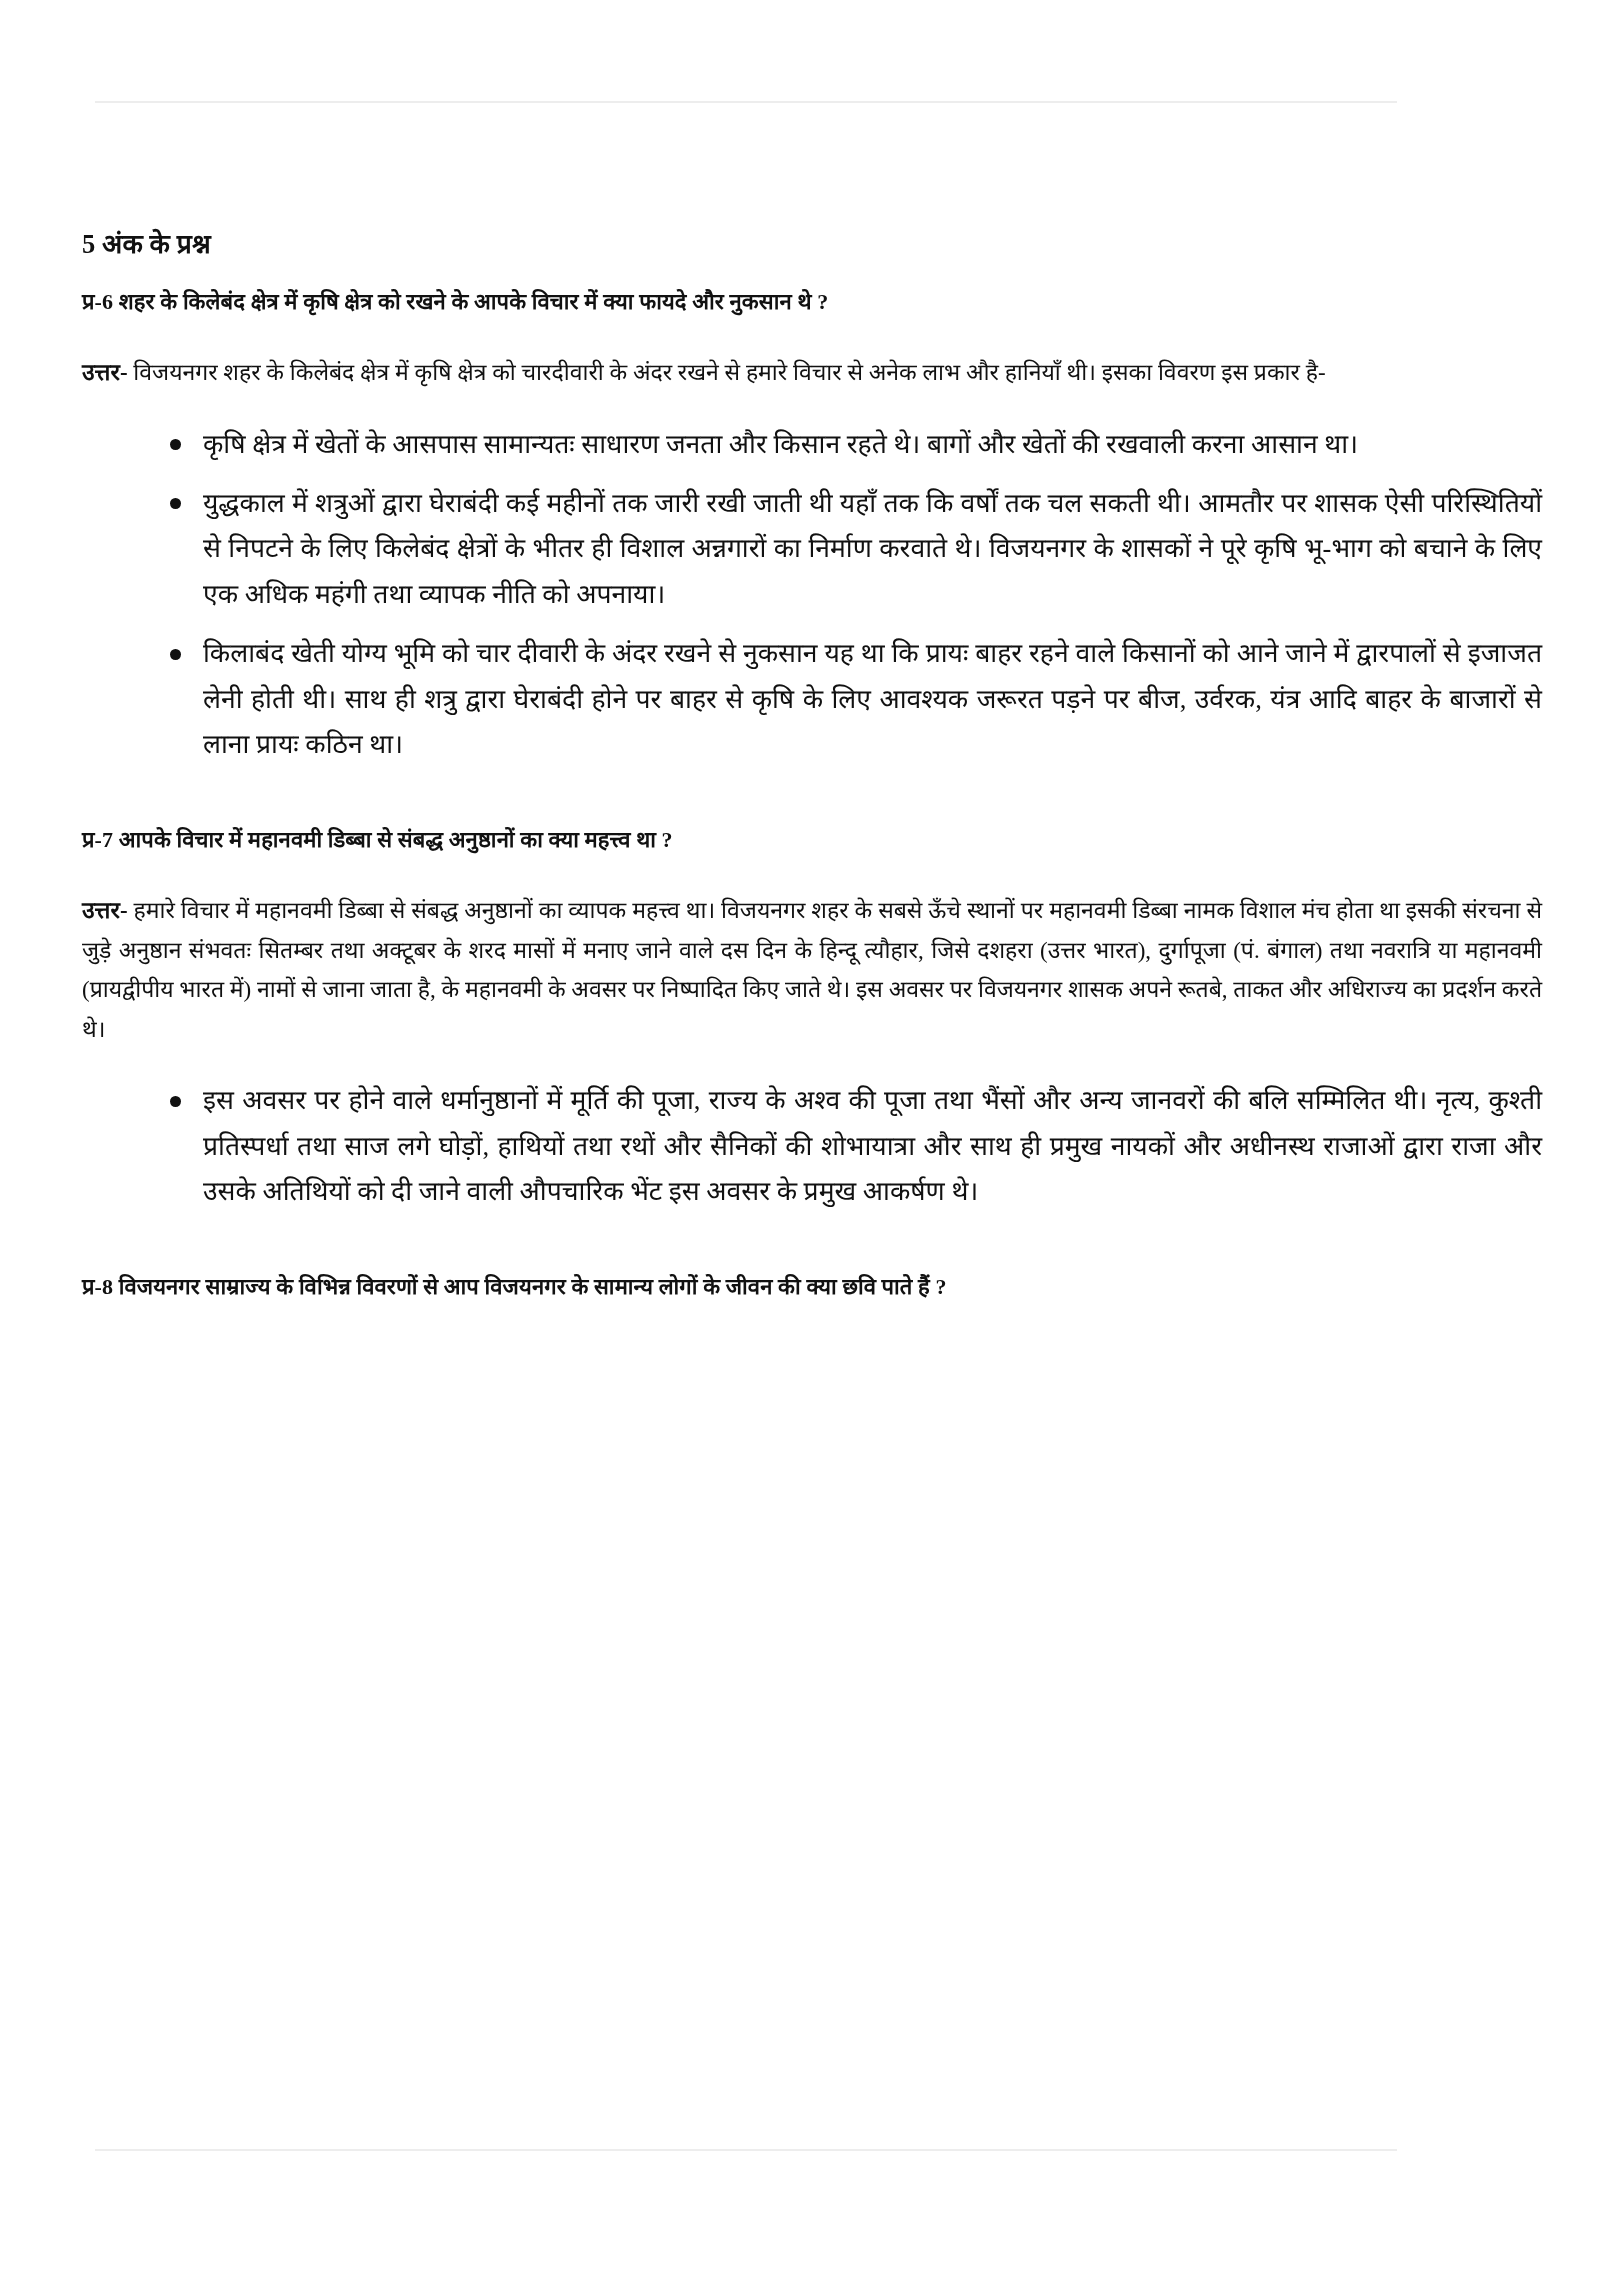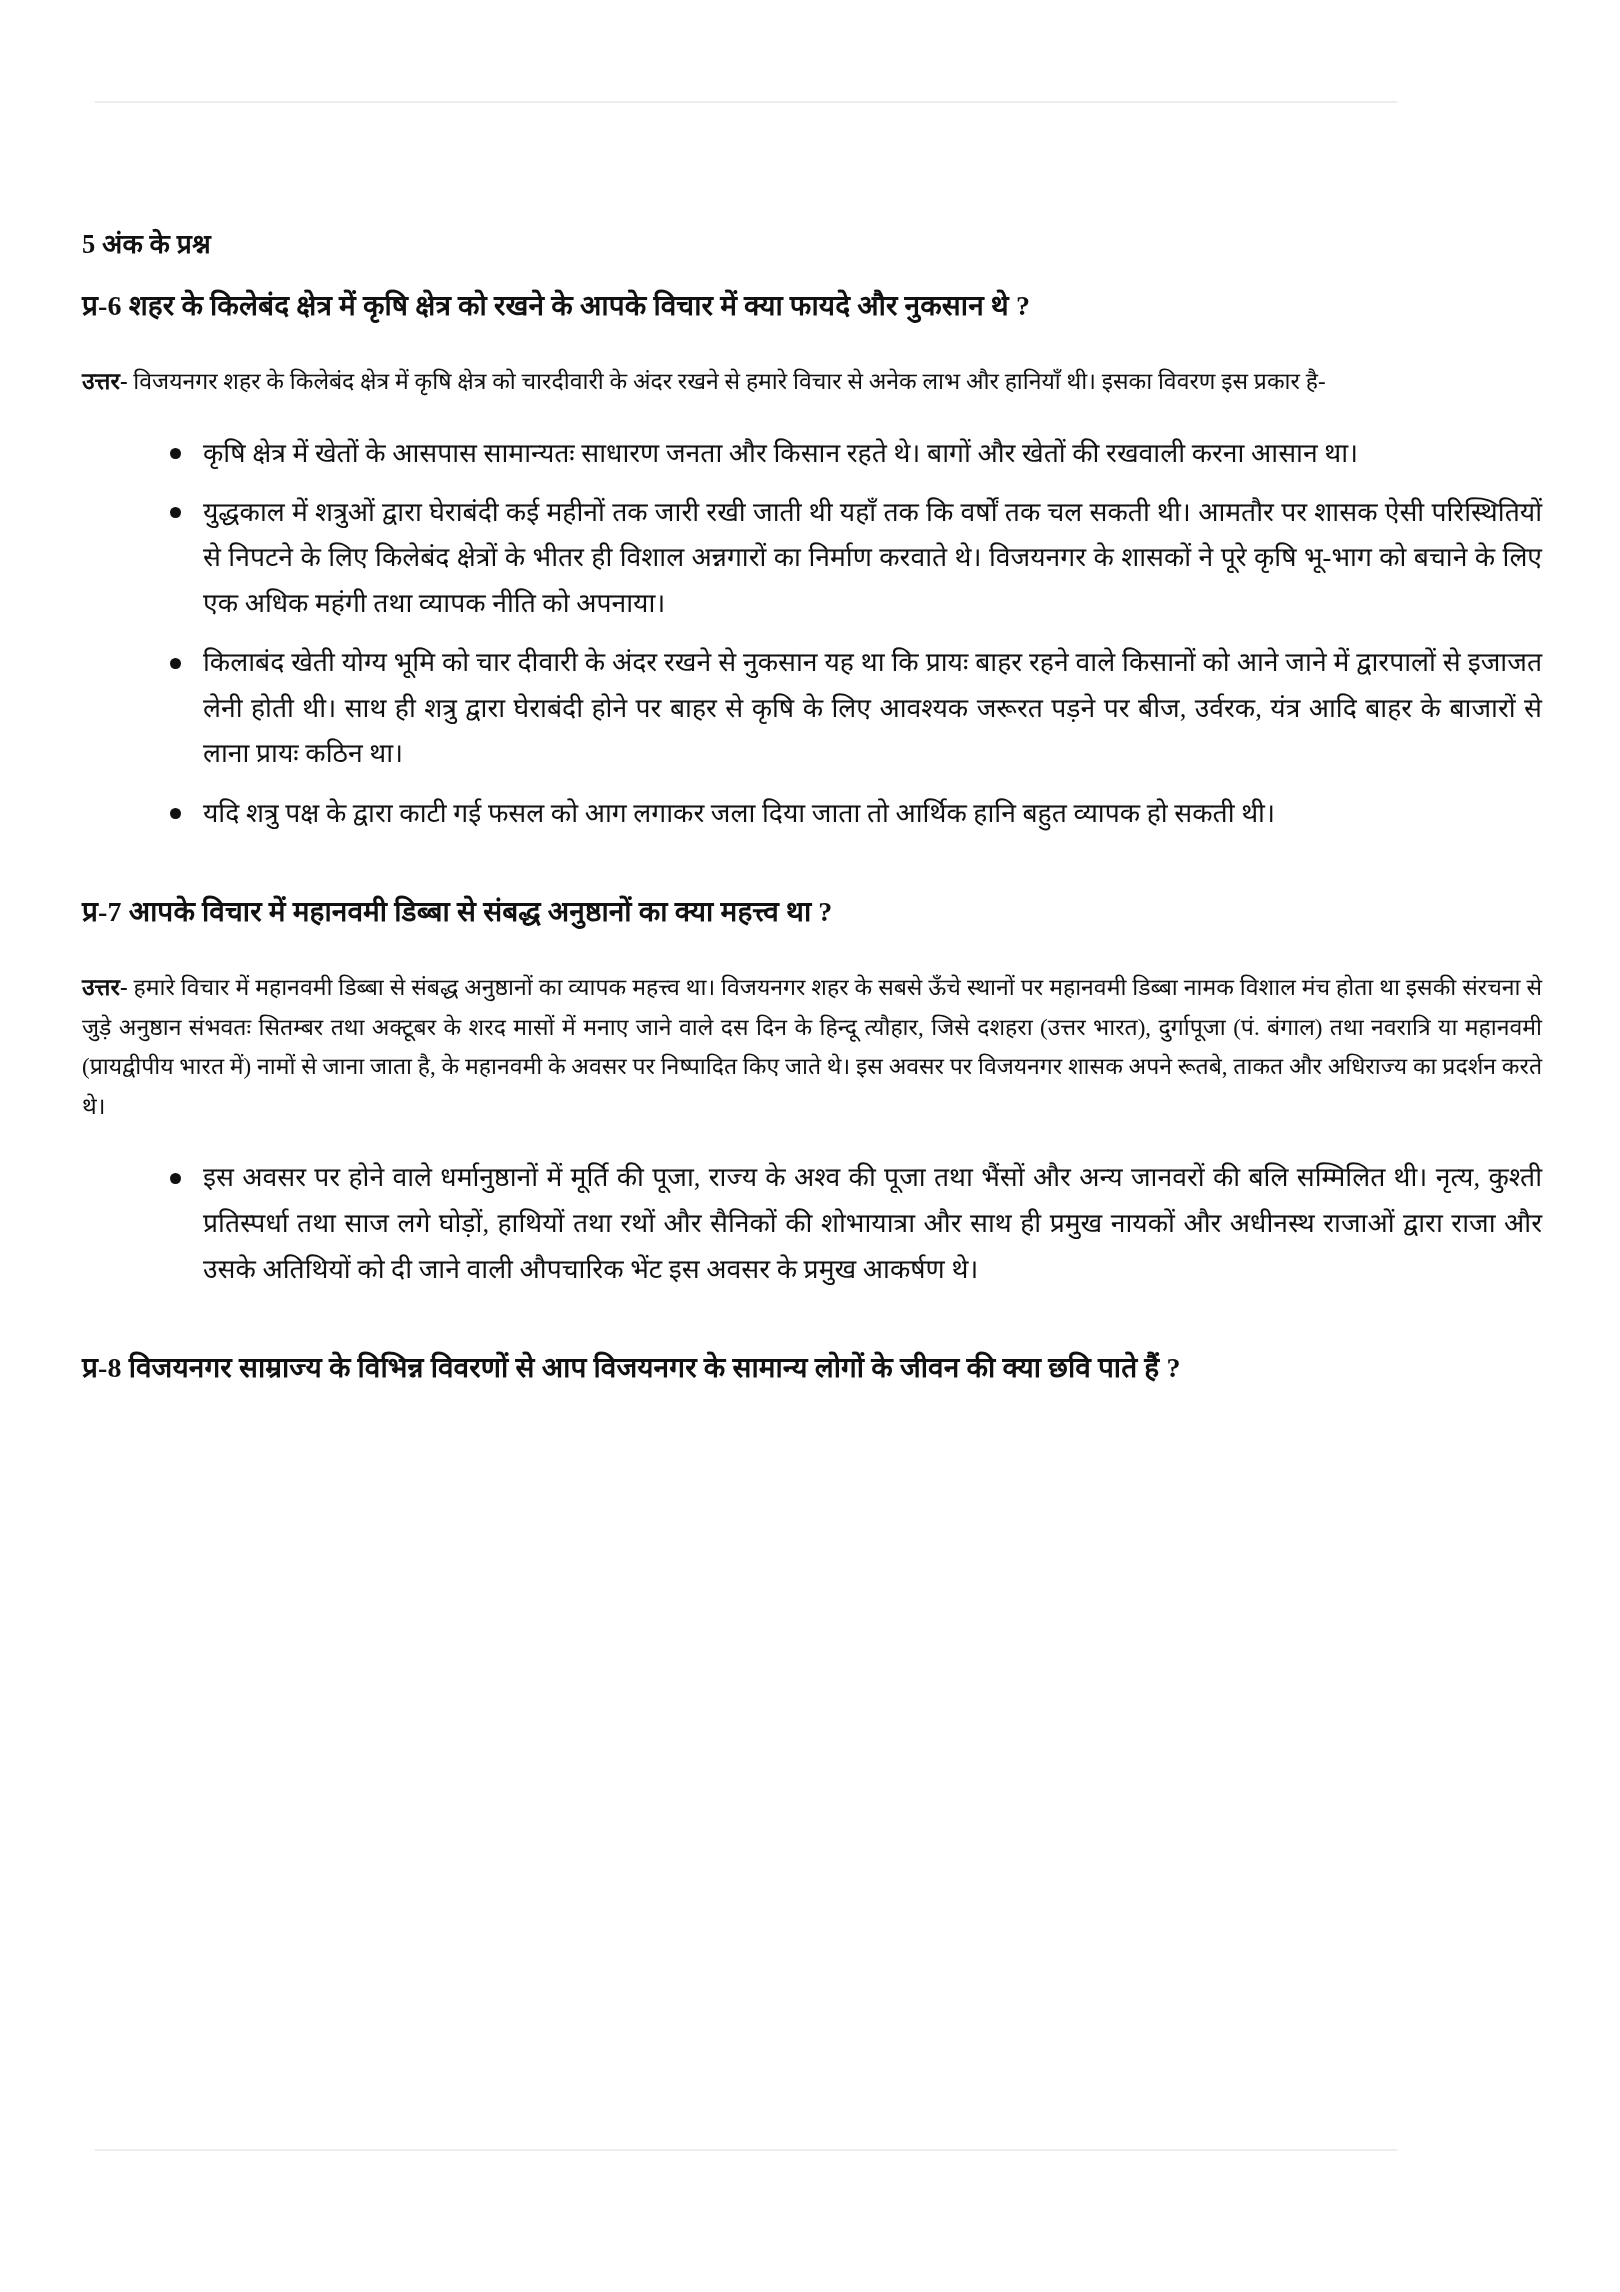--- a/index.html
+++ b/index.html
@@ -52,21 +52,21 @@
 
   .section-label {
     font-size: 26.5px;
     font-weight: 700;
     line-height: 1.45;
     margin: 0 0 21.6px 0;
     letter-spacing: 0.1px;
   }
 
   .q-heading {
-    font-size: 28px;
+    font-size: 22px;
     font-weight: 700;
     line-height: 1.5;
     margin: 0 0 35px 0;
     letter-spacing: 0.1px;
   }
 
   .answer {
     font-size: 23px;
     line-height: 1.72;
     margin: 0 0 29px 0;
@@ -131,21 +131,20 @@
     <div class="q-heading">प्र-6 शहर के किलेबंद क्षेत्र में कृषि क्षेत्र को रखने के आपके विचार में क्या फायदे और नुकसान थे ?</div>
 
     <p class="answer">
       <span class="lead">उत्तर-</span><span> विजयनगर शहर के किलेबंद क्षेत्र में कृषि क्षेत्र को चारदीवारी के अंदर रखने से हमारे विचार से अनेक लाभ और हानियाँ थी। इसका विवरण इस प्रकार है-</span>
     </p>
 
     <ul class="bullets">
       <li>कृषि क्षेत्र में खेतों के आसपास सामान्यतः साधारण जनता और किसान रहते थे। बागों और खेतों की रखवाली करना आसान था।</li>
       <li>युद्धकाल में शत्रुओं द्वारा घेराबंदी कई महीनों तक जारी रखी जाती थी यहाँ तक कि वर्षों तक चल सकती थी। आमतौर पर शासक ऐसी परिस्थितियों से निपटने के लिए किलेबंद क्षेत्रों के भीतर ही विशाल अन्नगारों का निर्माण करवाते थे। विजयनगर के शासकों ने पूरे कृषि भू-भाग को बचाने के लिए एक अधिक महंगी तथा व्यापक नीति को अपनाया।</li>
       <li>किलाबंद खेती योग्य भूमि को चार दीवारी के अंदर रखने से नुकसान यह था कि प्रायः बाहर रहने वाले किसानों को आने जाने में द्वारपालों से इजाजत लेनी होती थी। साथ ही शत्रु द्वारा घेराबंदी होने पर बाहर से कृषि के लिए आवश्यक जरूरत पड़ने पर बीज, उर्वरक, यंत्र आदि बाहर के बाजारों से लाना प्रायः कठिन था।</li>
-      <li>यदि शत्रु पक्ष के द्वारा काटी गई फसल को आग लगाकर जला दिया जाता तो आर्थिक हानि बहुत व्यापक हो सकती थी।</li>
     </ul>
 
     <div class="block-gap"></div>
 
     <div class="q-heading">प्र-7 आपके विचार में महानवमी डिब्बा से संबद्ध अनुष्ठानों का क्या महत्त्व था ?</div>
 
     <p class="answer">
       <span class="lead">उत्तर-</span><span> हमारे विचार में महानवमी डिब्बा से संबद्ध अनुष्ठानों का व्यापक महत्त्व था। विजयनगर शहर के सबसे ऊँचे स्थानों पर महानवमी डिब्बा नामक विशाल मंच होता था इसकी संरचना से जुड़े अनुष्ठान संभवतः सितम्बर तथा अक्टूबर के शरद मासों में मनाए जाने वाले दस दिन के हिन्दू त्यौहार, जिसे दशहरा (उत्तर भारत), दुर्गापूजा (पं. बंगाल) तथा नवरात्रि या महानवमी (प्रायद्वीपीय भारत में) नामों से जाना जाता है, के महानवमी के अवसर पर निष्पादित किए जाते थे। इस अवसर पर विजयनगर शासक अपने रूतबे, ताकत और अधिराज्य का प्रदर्शन करते थे।</span>
     </p>
 

